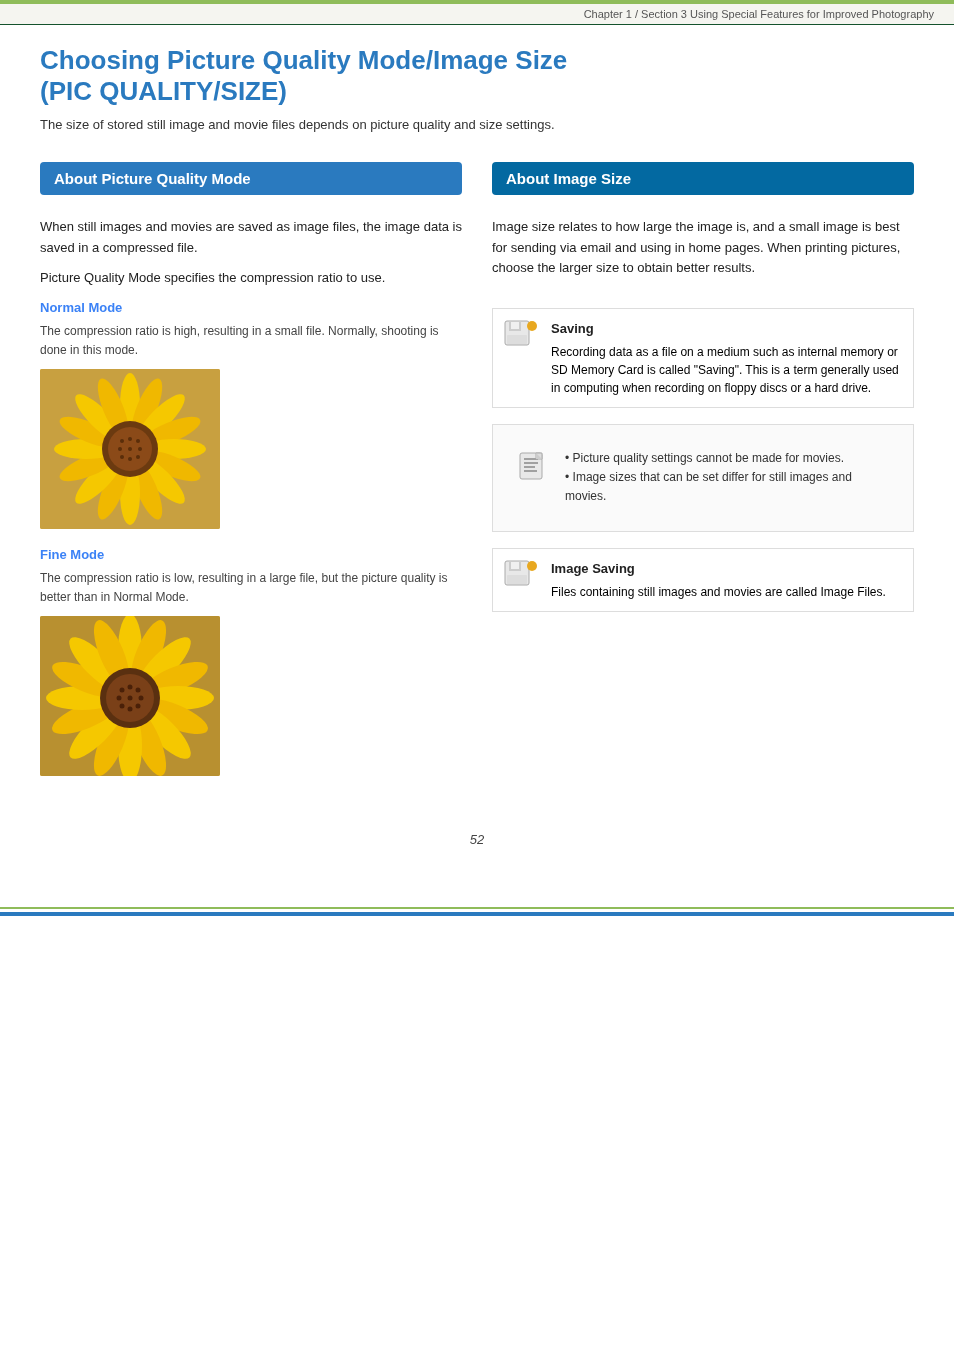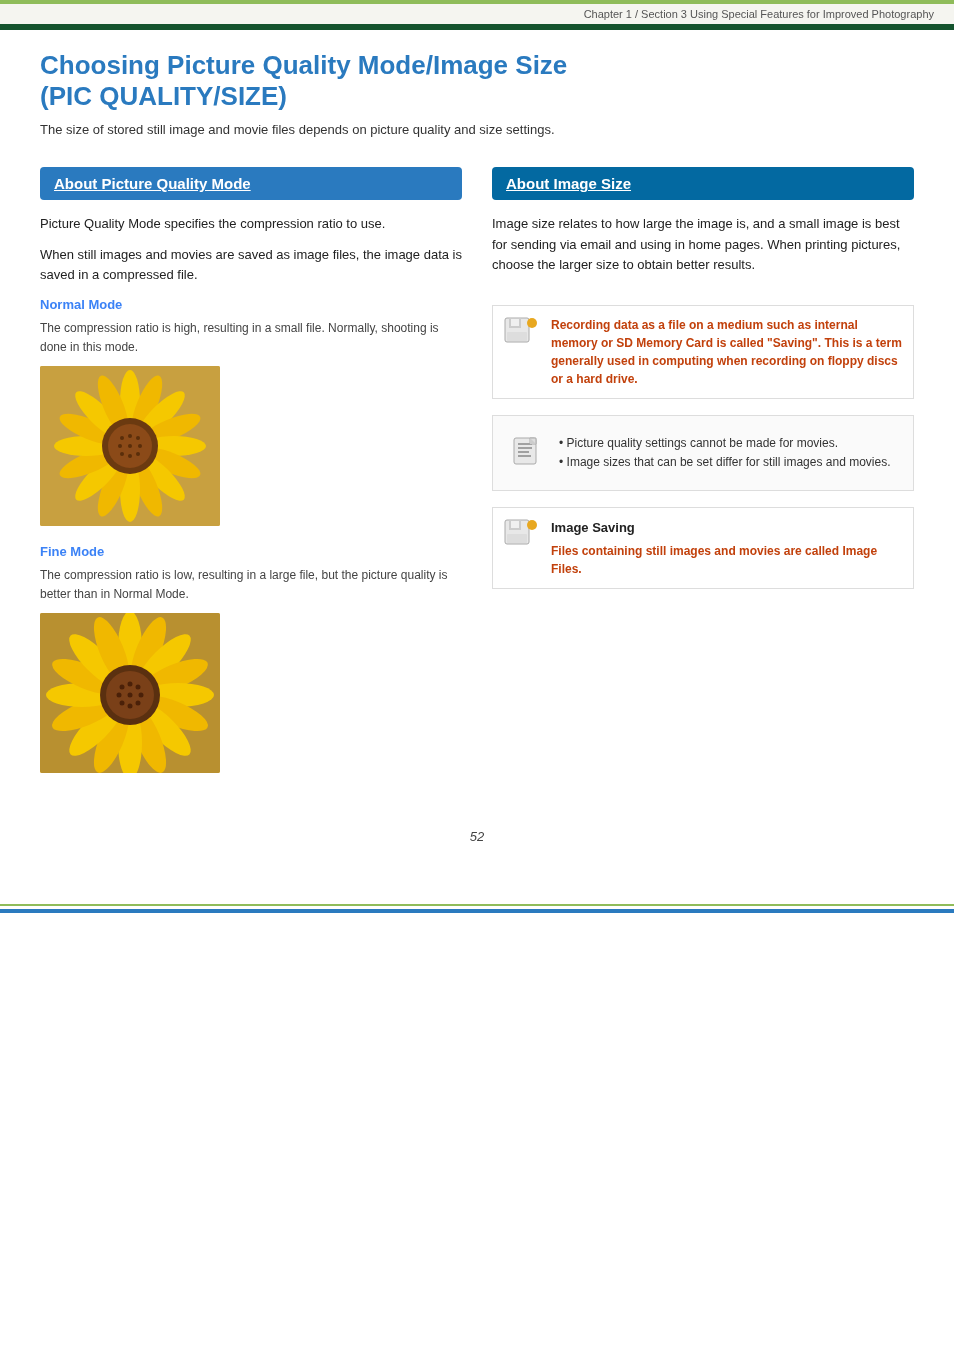--- a/index.html
+++ b/index.html
@@ -12,21 +12,21 @@
       color: #222;
     }
 
     .top-border {
       height: 4px;
       background: #8fbc5a;
     }
 
     .header-bar {
       background: #f5f5f0;
-      border-bottom: 6px solid #14532d;
+      border-bottom: 1px solid #14532d;
       padding: 4px 20px;
       text-align: right;
       font-size: 11px;
       color: #555;
     }
 
     .page-container {
       padding: 20px 40px 40px 40px;
     }
 
@@ -57,22 +57,21 @@
     .right-col {
       flex: 1;
     }
 
     .section-header {
       border-radius: 4px;
       padding: 8px 14px;
       font-size: 15px;
       font-weight: bold;
       color: #fff;
-      margin-bottom: 14px;
-      text-decoration: underline;
+      margin-bottom: 22px;
     }
 
     .section-header-quality {
       background: #2a7abf;
     }
 
     .section-header-size {
       background: #0369a1;
     }
 
@@ -138,31 +137,30 @@
 
     .info-title {
       font-weight: bold;
       font-size: 13px;
       margin-bottom: 4px;
       color: #222;
     }
 
     .info-text {
       font-size: 12px;
-      color: #c2410c;
+      color: #000000;
       line-height: 1.5;
-      font-weight: bold;
     }
 
     .bullet-box {
       display: flex;
       align-items: flex-start;
       gap: 12px;
       margin-bottom: 16px;
-      padding: 18px;
+      padding: 24px;
       border: 1px solid #ddd;
       background: #fafafa;
     }
 
     .bullet-icon {
       flex-shrink: 0;
       width: 36px;
       height: 36px;
     }
 
@@ -218,22 +216,22 @@
   </h1>
 
   <p class="page-subtitle">The size of stored still image and movie files depends on picture quality and size settings.</p>
 
   <div class="two-col">
 
     <div class="left-col">
       <div class="section-header section-header-quality">About Picture Quality Mode</div>
 
       <div class="section-body">
+        <p>When still images and movies are saved as image files, the image data is saved in a compressed file.</p>
         <p>Picture Quality Mode specifies the compression ratio to use.</p>
-        <p>When still images and movies are saved as image files, the image data is saved in a compressed file.</p>
 
         <div class="subsection-title">Normal Mode</div>
         <div class="subsection-desc">The compression ratio is high, resulting in a small file. Normally, shooting is done in this mode.</div>
 
         <div class="flower-img">
           <svg class="flower-svg" viewBox="0 0 180 160" xmlns="http://www.w3.org/2000/svg">
 
             <rect width="180" height="160" fill="#c8a040"></rect>
 
             <g transform="translate(90,80)">
@@ -327,20 +325,21 @@
             <svg width="36" height="36" viewBox="0 0 36 36" xmlns="http://www.w3.org/2000/svg">
               <rect x="2" y="2" width="24" height="24" rx="2" fill="#e8e8e8" stroke="#aaa" stroke-width="1"></rect>
               <rect x="6" y="2" width="12" height="10" fill="#ccc"></rect>
               <rect x="8" y="3" width="8" height="7" fill="#f0f0f0"></rect>
               <rect x="4" y="16" width="20" height="9" fill="#ddd" rx="1"></rect>
 
               <circle cx="29" cy="7" r="5" fill="#e8a820"></circle>
             </svg>
           </div>
           <div class="info-content">
+            <div class="info-title">Saving</div>
             <div class="info-text">Recording data as a file on a medium such as internal memory or SD Memory Card is called "Saving". This is a term generally used in computing when recording on floppy discs or a hard drive.</div>
           </div>
         </div>
 
         
         <div class="bullet-box">
           <div class="bullet-icon">
             
             <svg width="36" height="36" viewBox="0 0 36 36" xmlns="http://www.w3.org/2000/svg">
               <rect x="3" y="4" width="22" height="26" rx="2" fill="#e8e8e8" stroke="#aaa" stroke-width="1"></rect>

